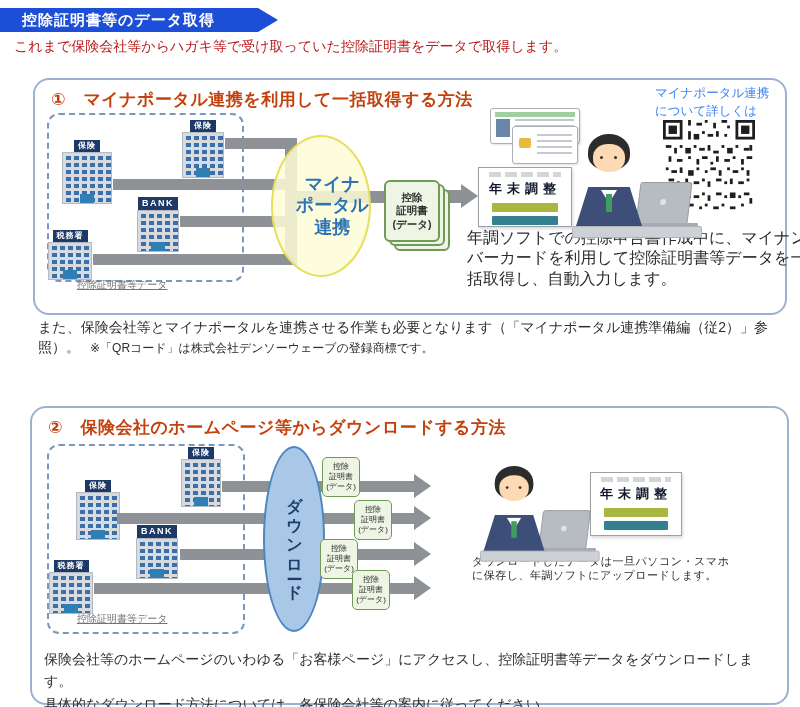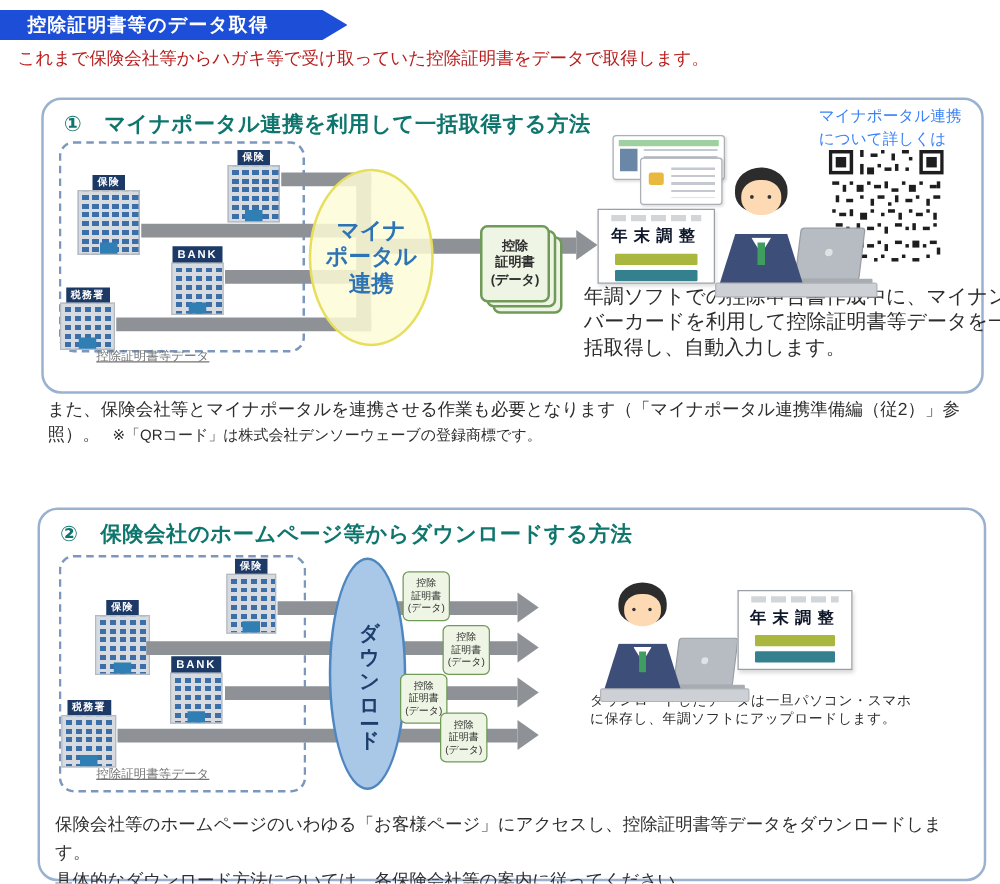--- a/index.html
+++ b/index.html
@@ -10,21 +10,21 @@
   .banner{position:absolute;left:0;top:8px;width:278px;height:24px;background:#1d4ed8;
     clip-path:polygon(0 0,calc(100% - 20px) 0,100% 50%,calc(100% - 20px) 100%,0 100%);
     display:flex;align-items:center;}
   .banner span{color:#fff;font-weight:bold;font-size:15px;padding-left:22px;letter-spacing:1px;}
   .intro{position:absolute;left:14px;top:38px;font-size:14px;margin:0;color:#b91c1c;}
 
   
   .panel{position:absolute;border:2px solid #9ab1d0;border-radius:16px;background:#fff;}
   .panel1{left:33px;top:78px;width:750px;height:233px;}
   .panel2{left:30px;top:406px;width:755px;height:295px;}
-  .panel-title{position:absolute;left:16px;top:8px;margin:0;font-size:17px;font-weight:bold;color:#0f766e;letter-spacing:.5px;}
+  .panel-title{position:absolute;left:16px;top:8px;margin:0;font-size:17px;font-weight:bold;color:#c2410c;letter-spacing:.5px;}
 
   .dashed-box{position:absolute;border:2px dashed #7b97bd;border-radius:12px;}
   .src-label{position:absolute;font-size:10px;color:#737373;text-decoration:underline;}
 
   
   .bldg{position:absolute;display:flex;flex-direction:column;align-items:center;}
   .bldg-sign{background:#1d3a66;color:#fff;font-size:8px;font-weight:bold;line-height:1;
     padding:2px 4px;white-space:nowrap;letter-spacing:1px;z-index:1;}
   .sign-en{font-size:9px;letter-spacing:1.5px;}
   .bldg-body{width:100%;flex:1;position:relative;border:1px solid #b4bac2;background-color:#d7dbe0;
@@ -245,21 +245,21 @@
 
     <div class="hbar" style="left:190px;top:58px;width:72px;height:11px;"></div>
     <div class="hbar" style="left:78px;top:99px;width:184px;height:11px;"></div>
     <div class="hbar" style="left:145px;top:136px;width:117px;height:11px;"></div>
     <div class="hbar" style="left:58px;top:174px;width:204px;height:11px;"></div>
     <div class="vbar" style="left:250px;top:58px;width:12px;height:127px;"></div>
     <div class="hbar" style="left:250px;top:111px;width:100px;height:12px;"></div>
     <div class="hbar" style="left:404px;top:110px;width:22px;height:13px;"></div>
     <div class="ahead" style="left:426px;top:104px;"></div>
 
-    <div class="yell" style="left:212px;top:55px;width:96px;height:138px;">
+    <div class="yell" style="left:236px;top:55px;width:96px;height:138px;justify-content:flex-end;">
       <span>マイナ
 ポータル
 連携</span>
     </div>
 
     <div class="stack" style="left:349px;top:100px;width:66px;height:70px;">
       <div class="card c3"></div>
       <div class="card c2"></div>
       <div class="card c1">控除
 証明書

